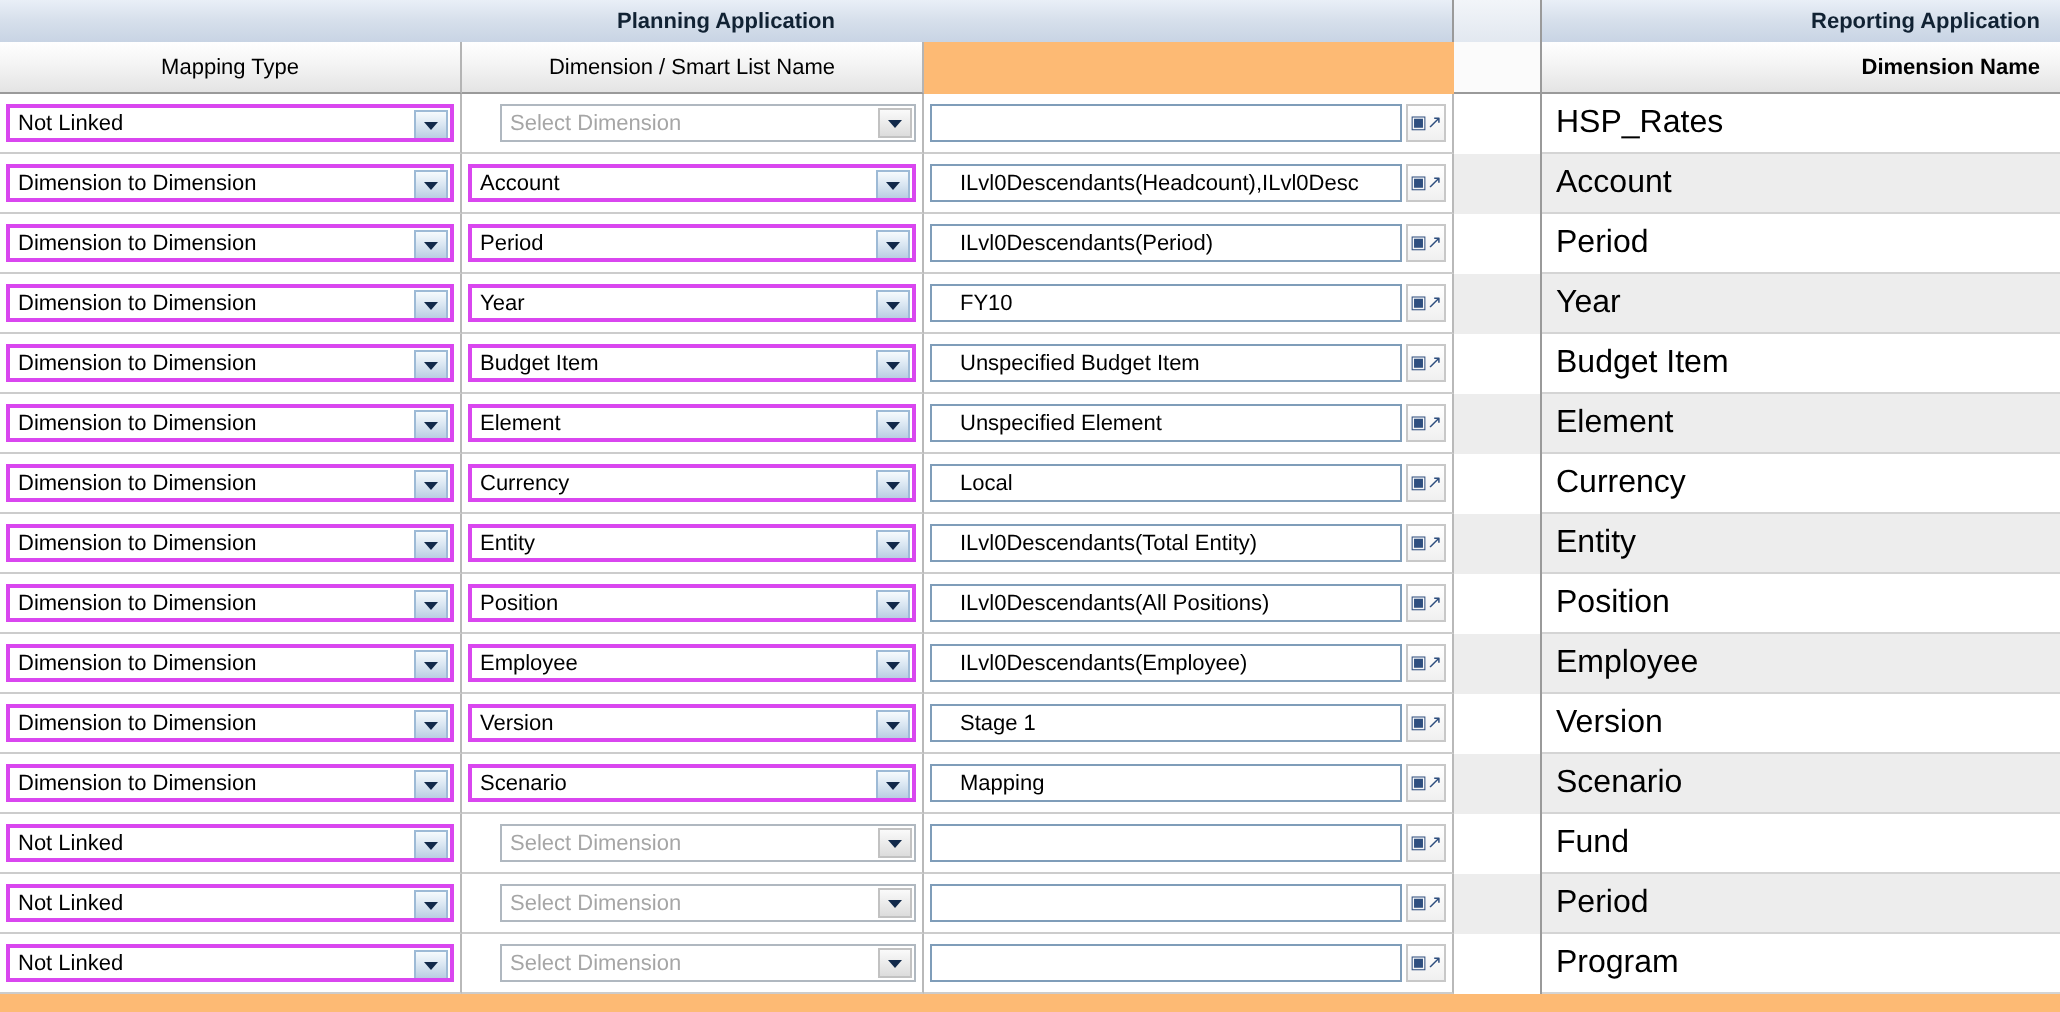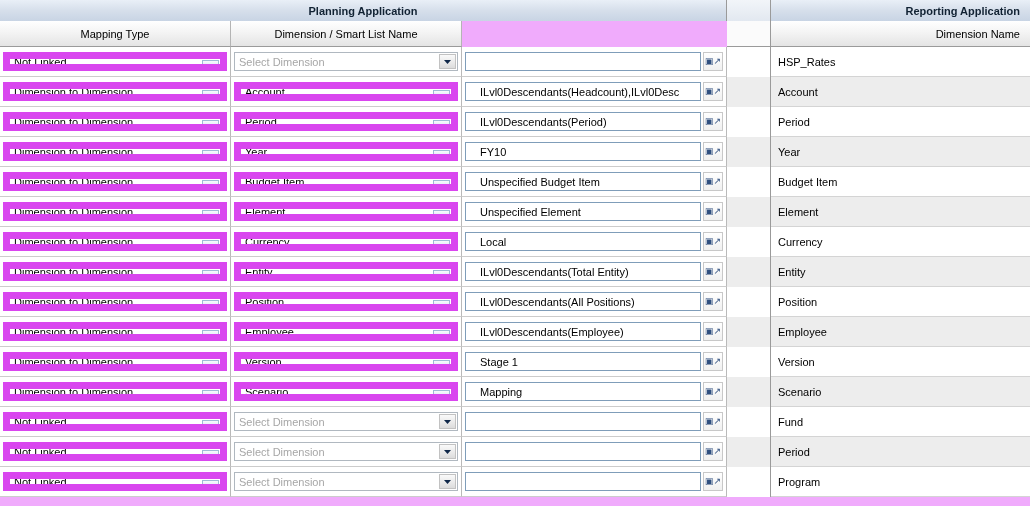--- a/index.html
+++ b/index.html
@@ -10,21 +10,21 @@
   body {
     font-family: "Liberation Sans", sans-serif;
     font-size: 11px;
     color: #000000;
   }
   #app {
     width: 1030px;
     height: 506px;
     position: relative;
     overflow: hidden;
-    background: #f0abfc;
+    background: #fdba74;
   }
 
   
   .top-bar {
     display: flex;
     height: 21px;
     border-bottom: 1px solid #9a9a9a;
     box-sizing: border-box;
   }
   .panel-title {
@@ -56,21 +56,21 @@
     align-items: center;
     justify-content: center;
     font-size: 11px;
     box-sizing: border-box;
     height: 26px;
   }
   .col-head.c1 { width: 231px; }
   .col-head.c2 { width: 231px; }
   .col-head.c3 { width: 265px; margin-top: 26px; }
   .col-head.spacer { width: 44px; background: #fbfbfb; border-right: 1px solid #9a9a9a;}
-  .col-head.c4 { width: 259px; justify-content: flex-end; padding-right: 10px; border-right: none;}
+  .col-head.c4 { width: 259px; justify-content: flex-end; padding-right: 10px; border-right: none; font-weight: bold;}
 
   
   .grid-row {
     display: flex;
     height: 30px;
     box-sizing: border-box;
   }
   .cell {
     box-sizing: border-box;
     height: 30px;
@@ -100,33 +100,34 @@
     font-size: 11px;
   }
   .cell.c4.alt { background: #ededed; }
 
   
   .select {
     position: relative;
     width: 100%;
     height: 19px;
     box-sizing: border-box;
-    border: 7px solid #d946ef;
+    border: 2px solid #d946ef;
     background: #ffffff;
     display: flex;
     align-items: center;
     font-size: 11px;
     padding-left: 4px;
     overflow: hidden;
     white-space: nowrap;
   }
   .select.disabled {
     border: 1px solid #b0b8c0;
     color: #a6a6a6;
     background: #ffffff;
+    margin-left: 16px;
   }
   .select .arrow {
     position: absolute;
     right: 1px;
     top: 1px;
     width: 17px;
     height: 15px;
     background: linear-gradient(to bottom, #f6fafd 0%, #dce8f3 45%, #b9cee2 100%);
     border: 1px solid #9dbad6;
     box-sizing: border-box;
@@ -170,21 +171,21 @@
     align-items: center;
     justify-content: center;
     flex: 0 0 auto;
   }
   .picker-btn .glyph {
     font-size: 9px;
     line-height: 9px;
     color: #2f4f7f;
   }
 
-  .rowlabel { font-size: 11px; }
+  .rowlabel { font-size: 16px; }
 </style>
 </head>
 <body>
 
 <div id="app">
 
   <div class="top-bar">
     <div class="panel-title left">Planning Application</div>
     <div class="panel-title gap"></div>
     <div class="panel-title right">Reporting Application</div>

